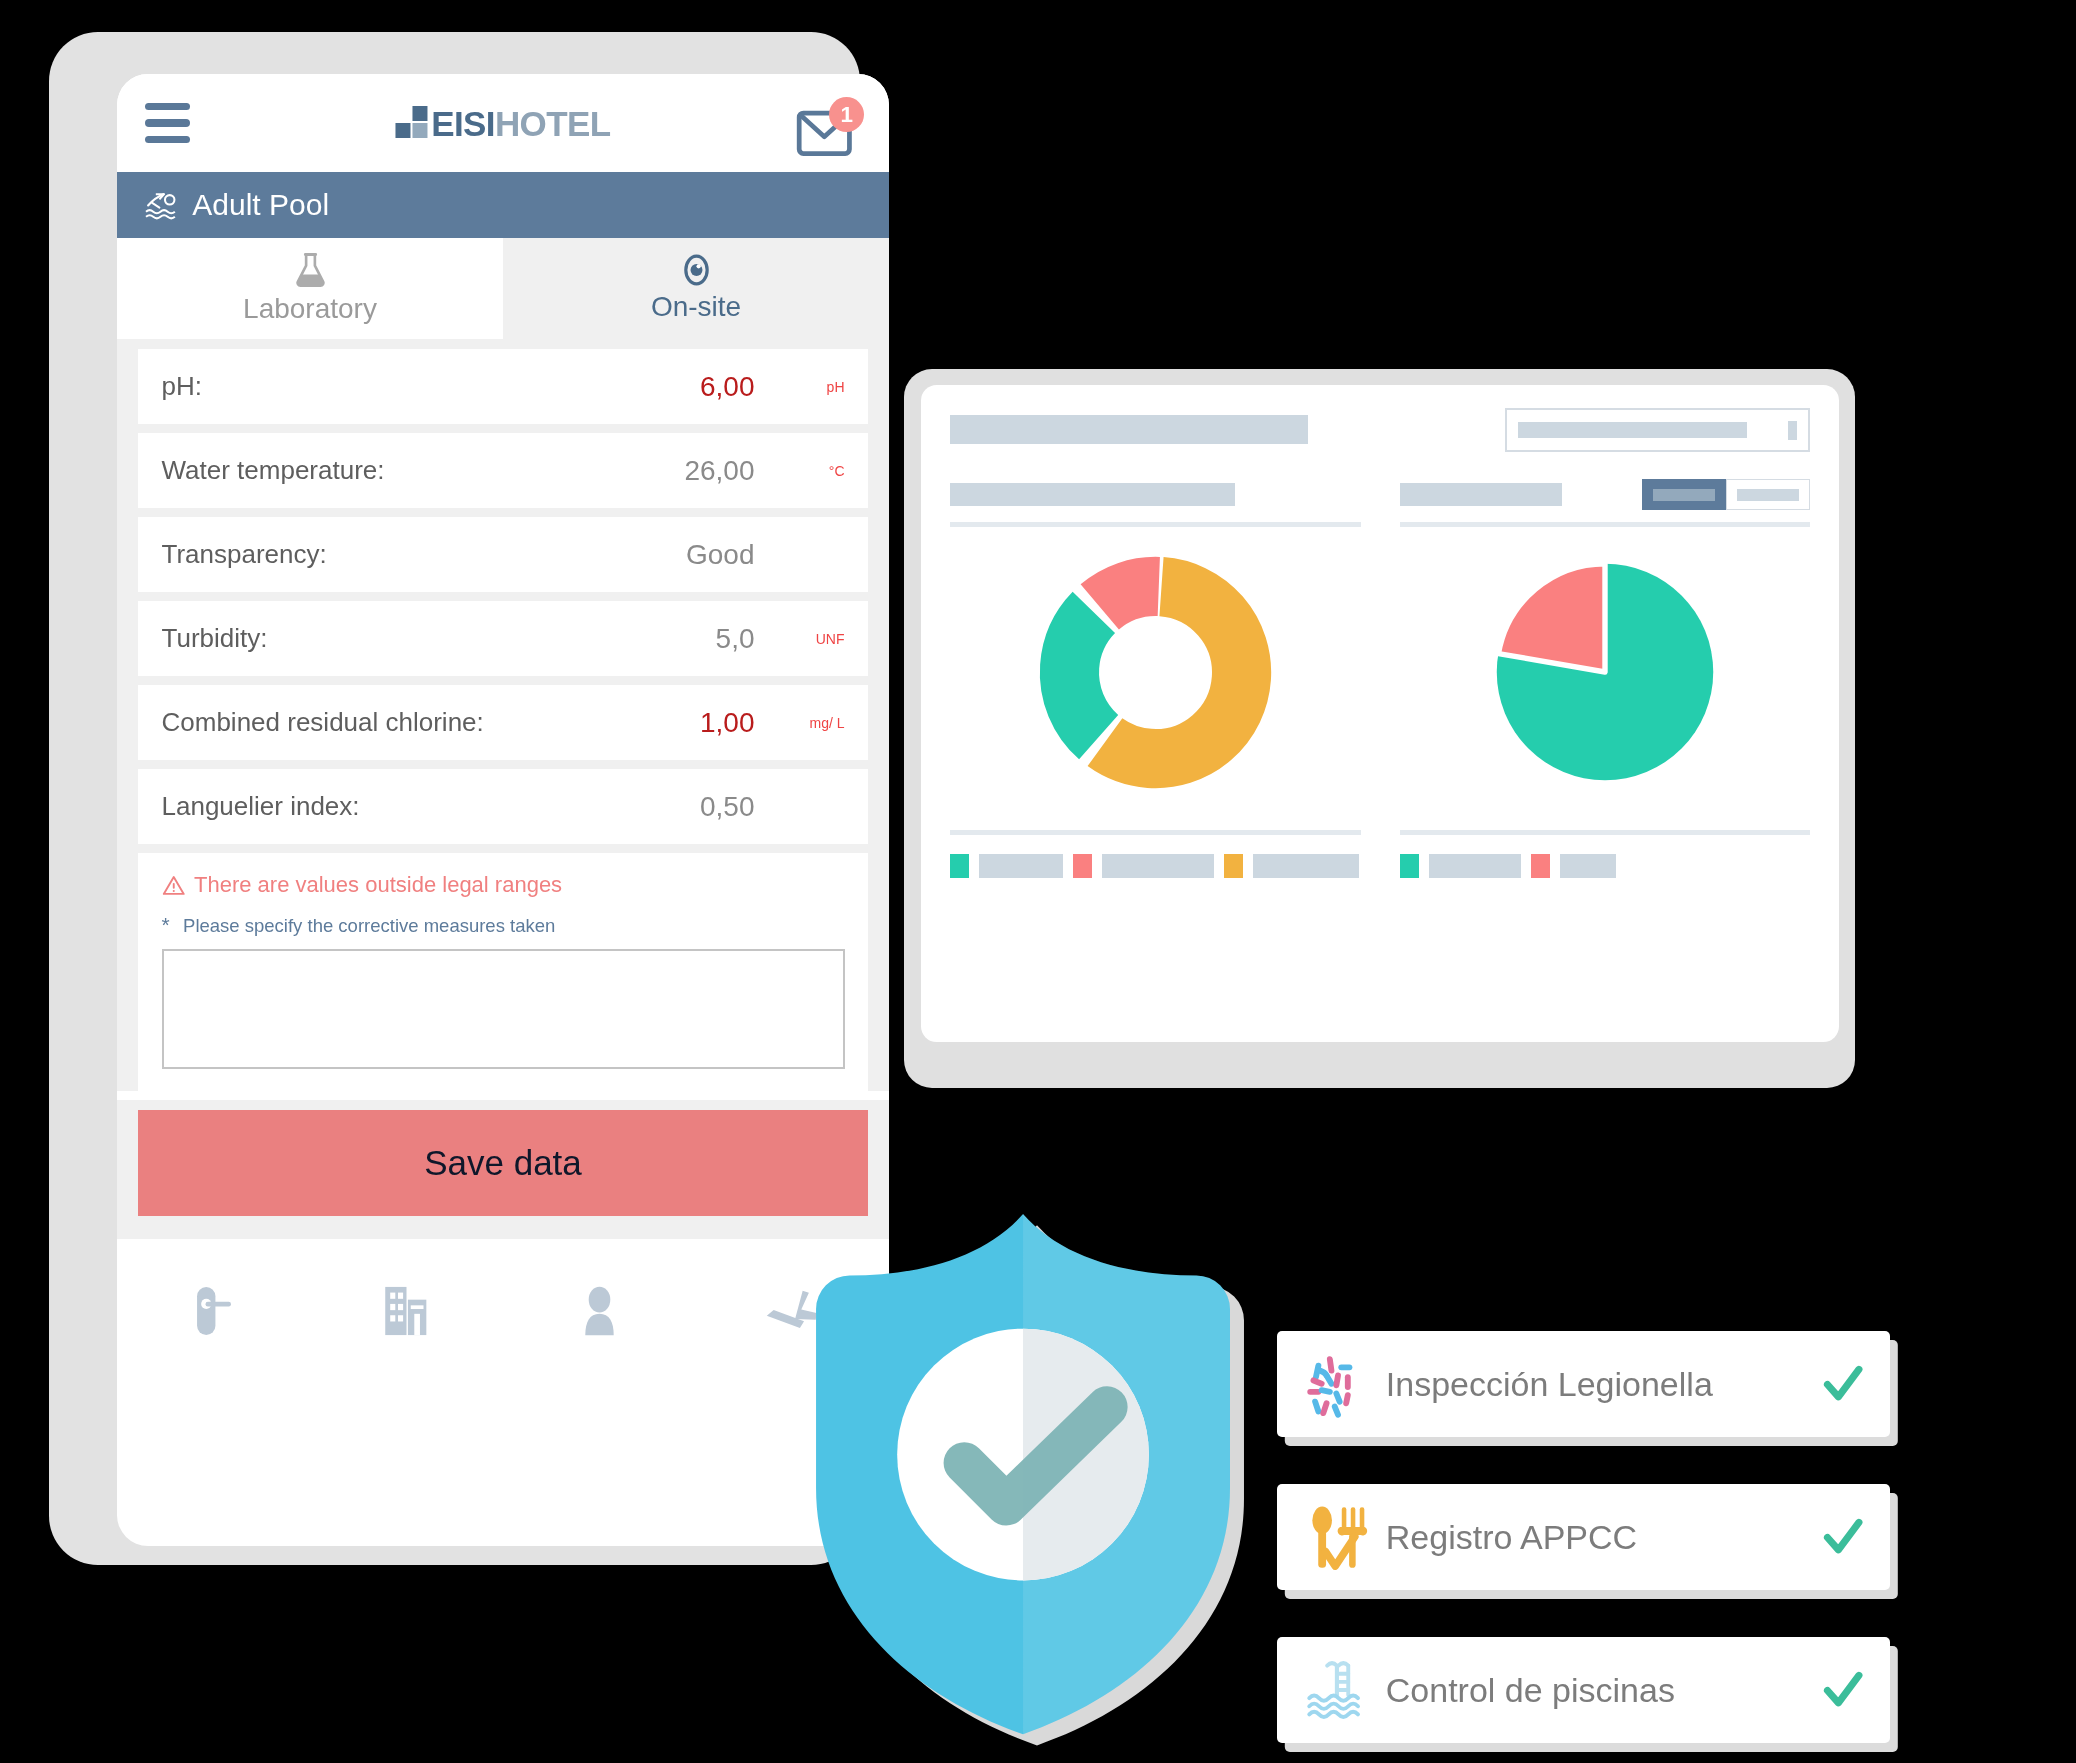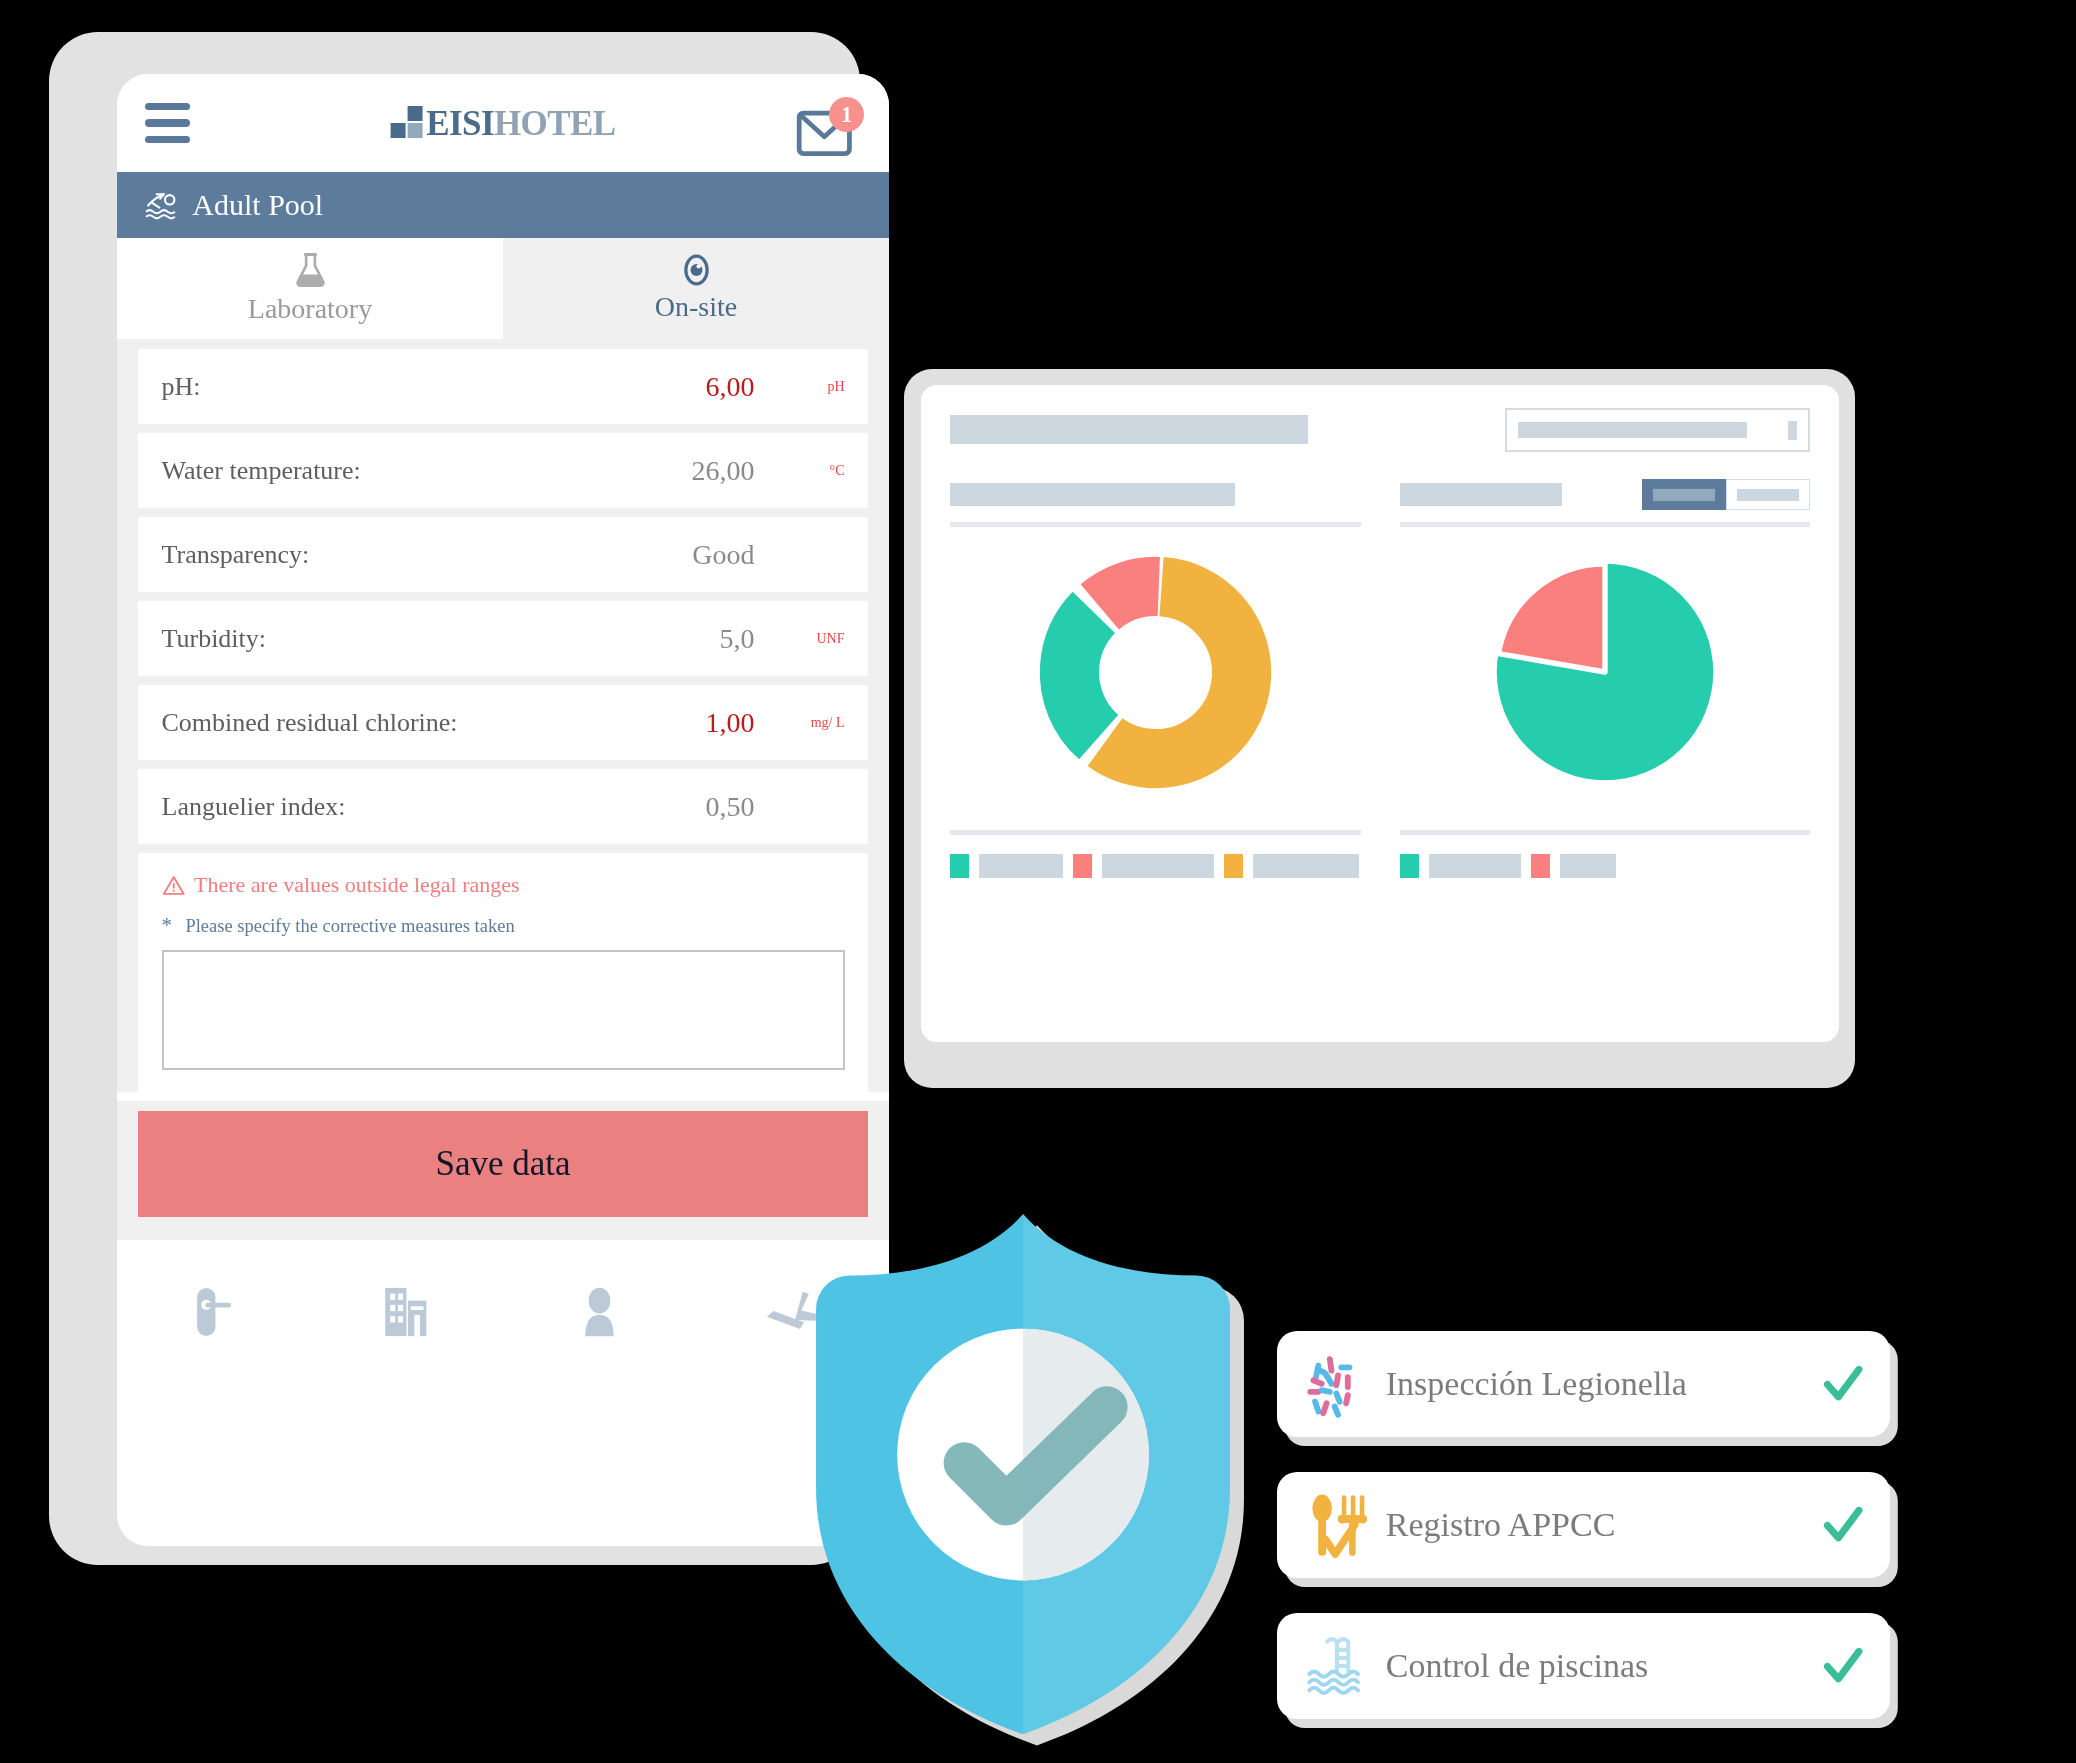--- a/index.html
+++ b/index.html
@@ -2,21 +2,21 @@
 <html style="font-size:9px"><head>
 <meta charset="utf-8">
 <style>
   * { box-sizing: border-box; margin: 0; padding: 0; }
   html, body {
     width: 2077px; height: 1763px;
     background: #000;
     font-family: "Liberation Sans", sans-serif;
     overflow: hidden;
   }
-  #stage { position: relative; width: 2077px; height: 1521px; font-family: Liberation Serif, serif; }
+  #stage { position: relative; width: 2077px; height: 1521px; }
 
   
   .phone-frame {
     position: absolute; left: 49px; top: 32px;
     width: 811px; height: 1533px;
     background: #e2e2e2;
     border-radius: 49px;
   }
   .phone-screen {
     position: absolute; left: 68px; top: 42px;
@@ -116,22 +116,22 @@
   .legend-row { display: flex; align-items: center; gap: 10px; padding-top: 19px; }
   .sw { width: 19px; height: 24.6px; }
 
   
   .shield { position: absolute; left: 816px; top: 1214px; width: 442px; height: 537px; }
 
   
   .badges { position: absolute; left: 1277px; top: 1331px; width: 635px; }
   .badge-card {
     position: relative; background: #fff; height: 106px;
-    border-radius: 20px; display: flex; align-items: center;
-    padding: 0 22.4px 0 24.6px; margin-bottom: 35px;
+    border-radius: 5px; display: flex; align-items: center;
+    padding: 0 22.4px 0 24.6px; margin-bottom: 47px;
     box-shadow: 7.8px 9px 0 0 #dcdcdc;
     width: 613px;
   }
   .badge-icon { width: 73px; display: flex; align-items: center; justify-content: center; }
   .badge-label { flex: 1; font-size: 34px; color: #7c7c7c; padding-left: 11.2px; }
   .badge-check { width: 50px; display: flex; align-items: center; justify-content: center; }
 </style>
 </head>
 <body>
 

